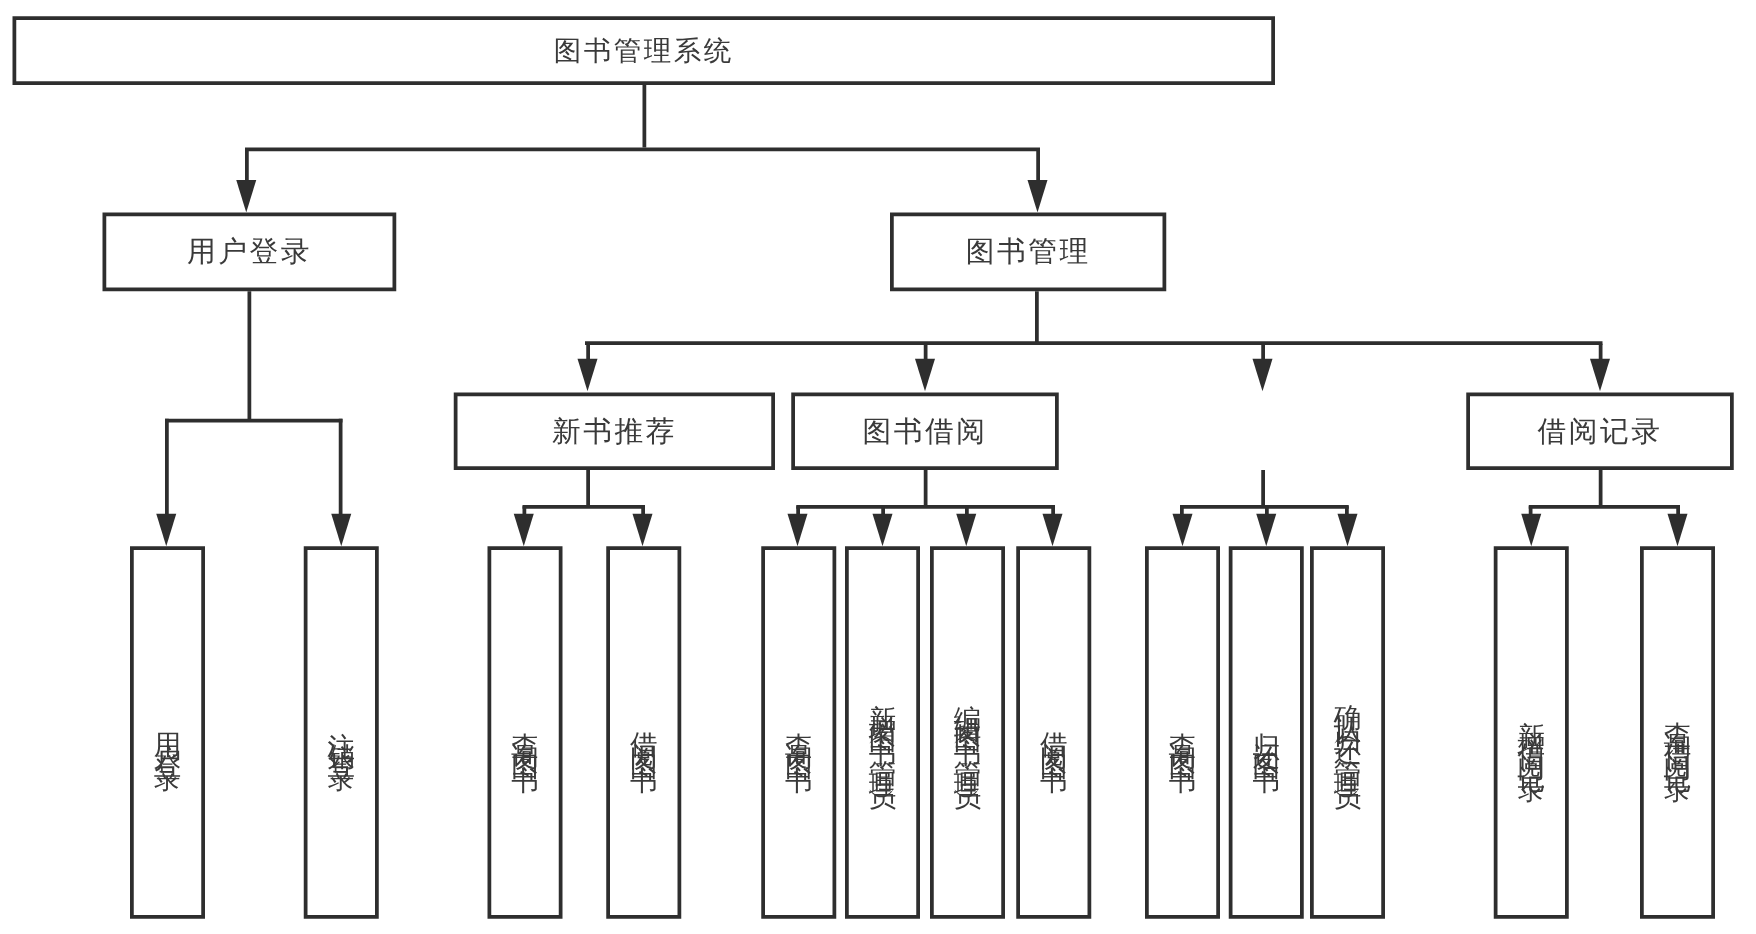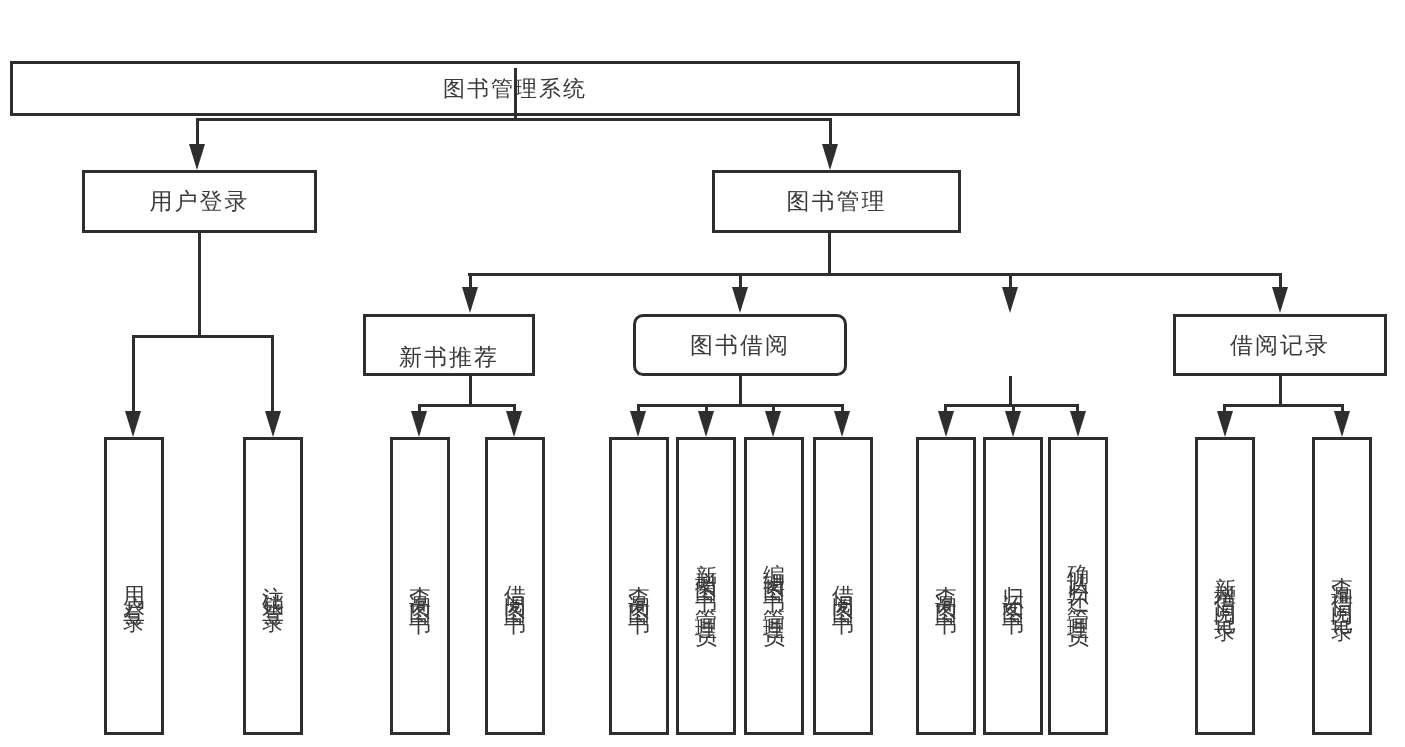--- a/index.html
+++ b/index.html
@@ -5,21 +5,21 @@
   html,body{margin:0;padding:0;background:#ffffff;}
   .stage{
     position:relative;width:1405px;height:747px;background:#ffffff;
     font-family:"Liberation Sans","DejaVu Sans",sans-serif;overflow:hidden;
   }
   .box{
     position:absolute;background:#ffffff;border:3px solid #2e2e2e;box-sizing:border-box;
     display:flex;align-items:center;justify-content:center;color:#3a3a3a;
   }
   .hbox{font-size:23px;letter-spacing:2px;}
-  .rootbox{font-size:22px;margin-top:48px;}
+  .rootbox{font-size:22px;}
   .leaf .vlabel{
     writing-mode:vertical-rl;text-orientation:mixed;
     font-size:22px;letter-spacing:9px;line-height:1;color:#3a3a3a;
   }
   .vl,.hl{position:absolute;background:#2e2e2e;}
   .vl{width:3px;}
   .hl{height:3px;}
   .ar{
     position:absolute;width:0;height:0;
     border-left:8px solid transparent;border-right:8px solid transparent;
@@ -43,21 +43,21 @@
 
   <i class="hl" style="left:196px;top:118px;width:636px;"></i>
   <i class="vl" style="left:196px;top:120px;height:26px;"></i>
   <i class="vl" style="left:829px;top:120px;height:26px;"></i>
   <i class="ar" style="left:189px;top:144px;"></i>
   <i class="ar" style="left:822px;top:144px;"></i>
 
   <div class="box hbox" style="left:82px;top:170px;width:235px;height:63px;">
     <span>用户登录</span>
   </div>
-  <div class="box hbox" style="left:712px;top:170px;width:249px;height:63px;">
+  <div class="box hbox" style="left:712px;top:170px;width:221px;height:63px;">
     <span>图书管理</span>
   </div>
 
   <i class="vl" style="left:198px;top:233px;height:104px;"></i>
   <i class="hl" style="left:132px;top:335px;width:142px;"></i>
   <i class="vl" style="left:132px;top:335px;height:77px;"></i>
   <i class="vl" style="left:271px;top:335px;height:77px;"></i>
   <i class="ar" style="left:125px;top:411px;"></i>
   <i class="ar" style="left:265px;top:411px;"></i>
 
@@ -65,24 +65,24 @@
   <i class="hl" style="left:468px;top:273px;width:814px;"></i>
   <i class="vl" style="left:469px;top:275px;height:14px;"></i>
   <i class="vl" style="left:739px;top:275px;height:14px;"></i>
   <i class="vl" style="left:1009px;top:275px;height:14px;"></i>
   <i class="vl" style="left:1279px;top:275px;height:14px;"></i>
   <i class="ar" style="left:462px;top:287px;"></i>
   <i class="ar" style="left:732px;top:287px;"></i>
   <i class="ar" style="left:1002px;top:287px;"></i>
   <i class="ar" style="left:1272px;top:287px;"></i>
 
-  <div class="box hbox" style="left:363px;top:314px;width:172px;height:62px;align-items:flex-end;">
+  <div class="box hbox" style="left:363px;top:314px;width:257px;height:62px;">
     <span>新书推荐</span>
   </div>
-  <div class="box hbox" style="left:633px;top:314px;width:214px;height:62px;border-radius:10px;">
+  <div class="box hbox" style="left:633px;top:314px;width:214px;height:62px;">
     <span>图书借阅</span>
   </div>
   <div class="box hbox" style="left:1173px;top:314px;width:214px;height:62px;">
     <span>借阅记录</span>
   </div>
 
   <i class="vl" style="left:469px;top:376px;height:30px;"></i>
   <i class="hl" style="left:418px;top:404px;width:98px;"></i>
   <i class="vl" style="left:418px;top:405px;height:8px;"></i>
   <i class="vl" style="left:513px;top:405px;height:8px;"></i>

